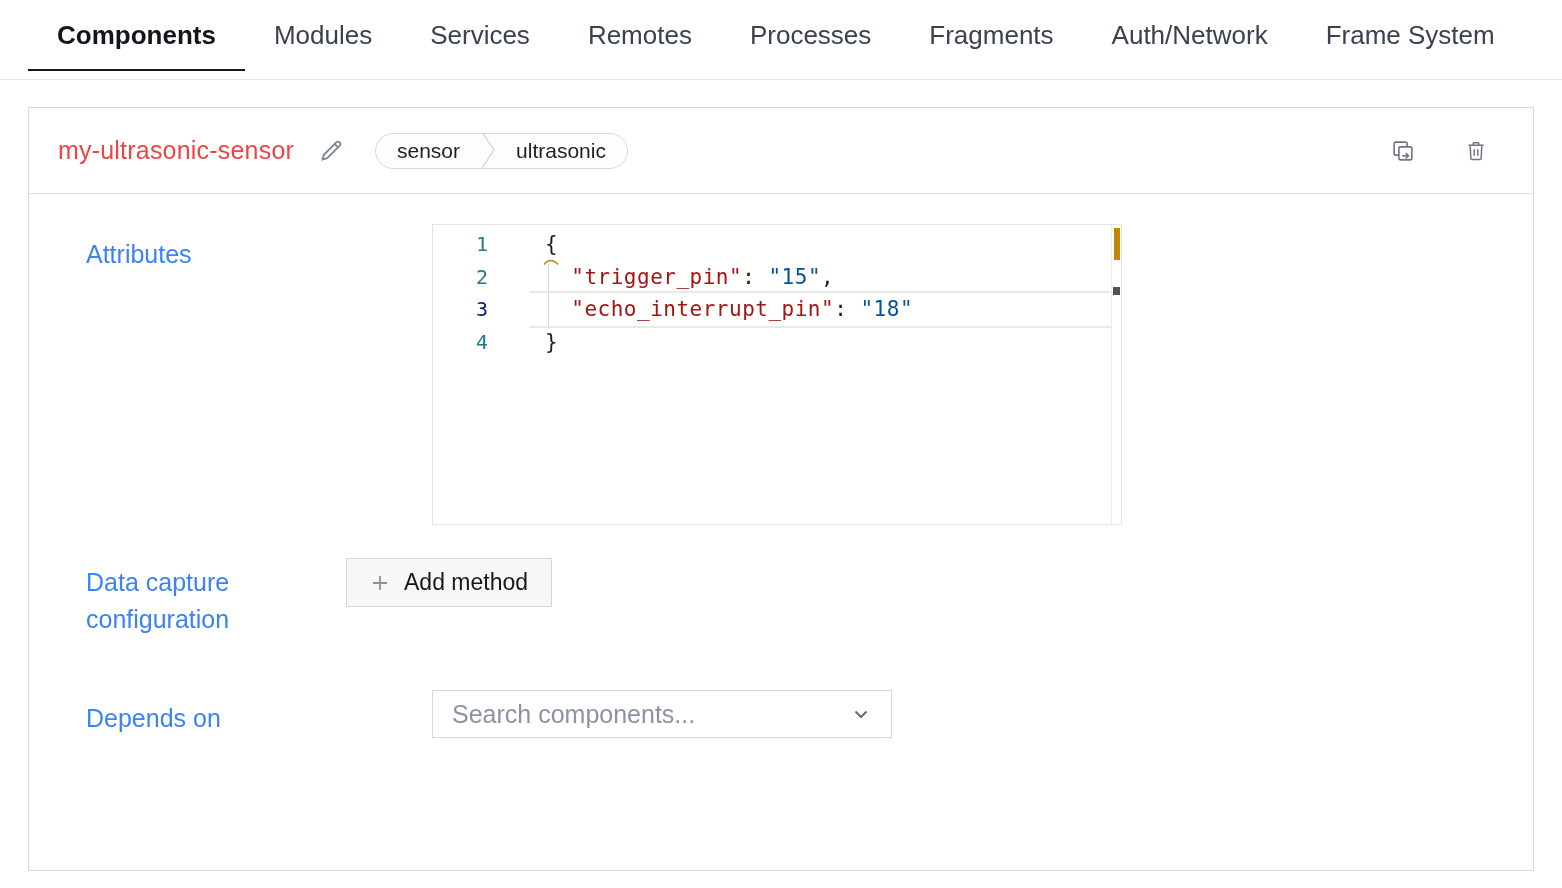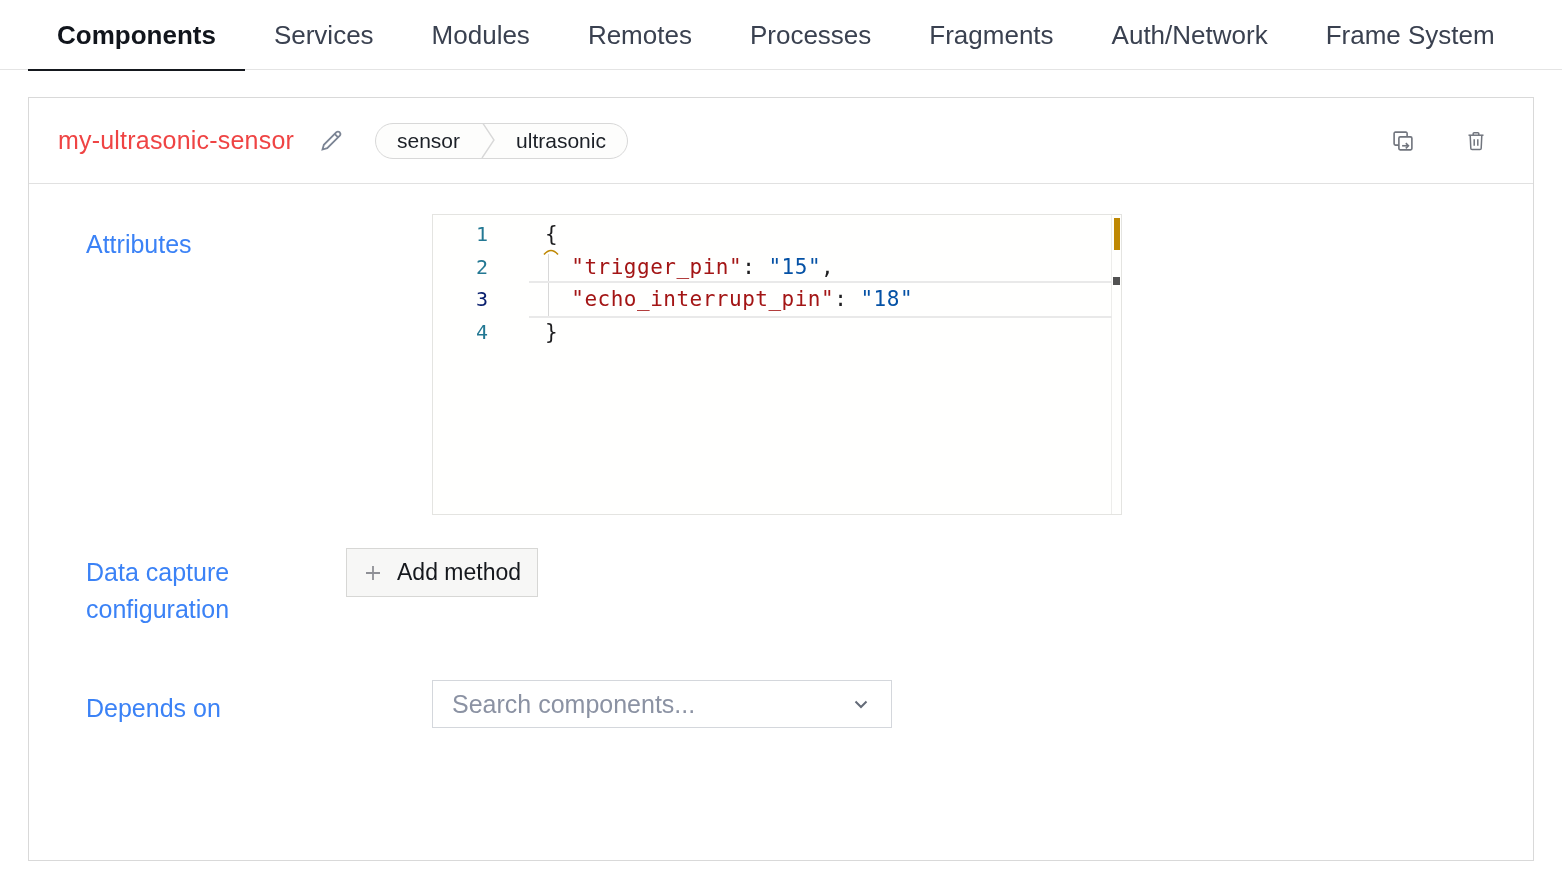--- a/index.html
+++ b/index.html
@@ -1,20 +1,20 @@
 <!DOCTYPE html>
 <html><head>
 <meta charset="utf-8">
 <style>
   * { margin:0; padding:0; box-sizing:border-box; }
   html,body { width:1562px; height:888px; background:#ffffff; overflow:hidden;
               font-family:"Liberation Sans", sans-serif; color:#16191f; }
 
   
-  .tabbar { display:flex; height:70px; padding-left:28px; border-bottom:1px solid #e4e4e4; }
+  .tabbar { display:flex; height:80px; padding-left:28px; border-bottom:1px solid #e4e4e4; }
   .tab { height:70px; line-height:68px; padding:0 29px; font-size:26px; color:#3a4150;
          background:none; border:none; cursor:pointer; position:relative;
          font-family:"Liberation Sans", sans-serif; white-space:nowrap; }
   .tab.active { color:#11151c; font-weight:700; }
   .tab.active::after { content:""; position:absolute; left:0; right:0; bottom:-1px;
                        height:2px; background:#15181e; }
 
   
   .card { width:1506px; height:764px; margin:27px 0 0 28px; border:1px solid #d9d9d9; background:#fff; }
   .card-header { height:86px; display:flex; align-items:center; padding:0 45px 0 29px;
@@ -29,21 +29,21 @@
   .header-actions { margin-left:auto; display:flex; align-items:center; gap:48px; }
 
   
   .row { display:flex; padding-left:57px; }
   .row-label { width:346px; flex:none; font-size:25px; line-height:37px; color:#3b82f6; }
   .row-attributes { margin-top:30px; }  .row-attributes .row-label { padding-top:12px; }
   .row-datacapture { margin-top:33px; } .row-datacapture .row-label { padding-top:6px; max-width:260px; }
   .row-frame { margin-top:48px; }       .row-frame .row-label { padding-top:10px; }
   .row-depends { margin-top:52px; }     .row-depends .row-label { padding-top:10px; }
 
-  .add-btn { height:49px; display:inline-flex; align-items:center; gap:14px; padding:0 16px;
+  .add-btn { height:49px; display:inline-flex; align-items:center; gap:14px; padding:0 23px;
              background:#f7f7f6; border:1px solid #d7d7d5; font-size:23px; color:#15181d;
              cursor:pointer; font-family:"Liberation Sans", sans-serif; }
   .select { width:460px; height:48px; border:1px solid #d4d7dc; background:#fff; display:flex;
             align-items:center; justify-content:space-between; padding:0 19px; cursor:pointer; }
   .select-placeholder { font-size:25px; color:#8b92a3; }
 
   
   .editor { position:relative; width:690px; height:301px; border:1px solid #e4e4e1;
             background:#fffffe; padding-top:3px; overflow:hidden; }
   .ed-line { display:flex; height:32.5px; align-items:center; position:relative; }
@@ -61,22 +61,22 @@
   .mark-warn { position:absolute; right:1px; top:3px; width:6px; height:32px; background:#BF8803; }
   .mark-cursor { position:absolute; right:1px; top:62px; width:7px; height:8px; background:#525252; }
 
   svg { display:block; }
 </style>
 </head>
 <body>
 
 <nav class="tabbar">
   <button class="tab active">Components</button>
+  <button class="tab">Modules</button>
   <button class="tab">Services</button>
-  <button class="tab">Modules</button>
   <button class="tab">Remotes</button>
   <button class="tab">Processes</button>
   <button class="tab">Fragments</button>
   <button class="tab">Auth/Network</button>
   <button class="tab">Frame System</button>
 </nav>
 
 <section class="card">
 
   <header class="card-header">

